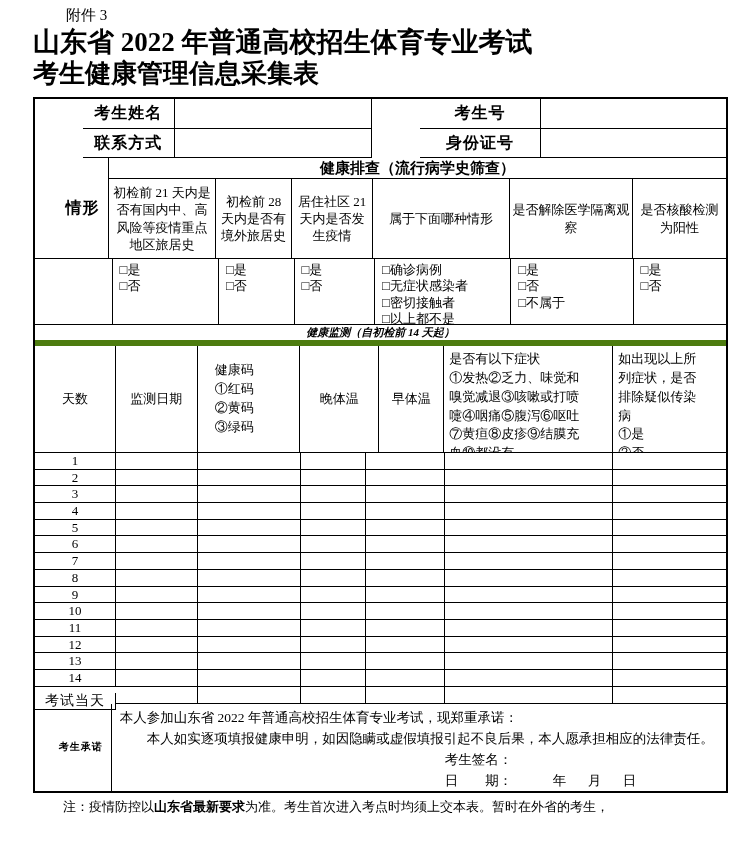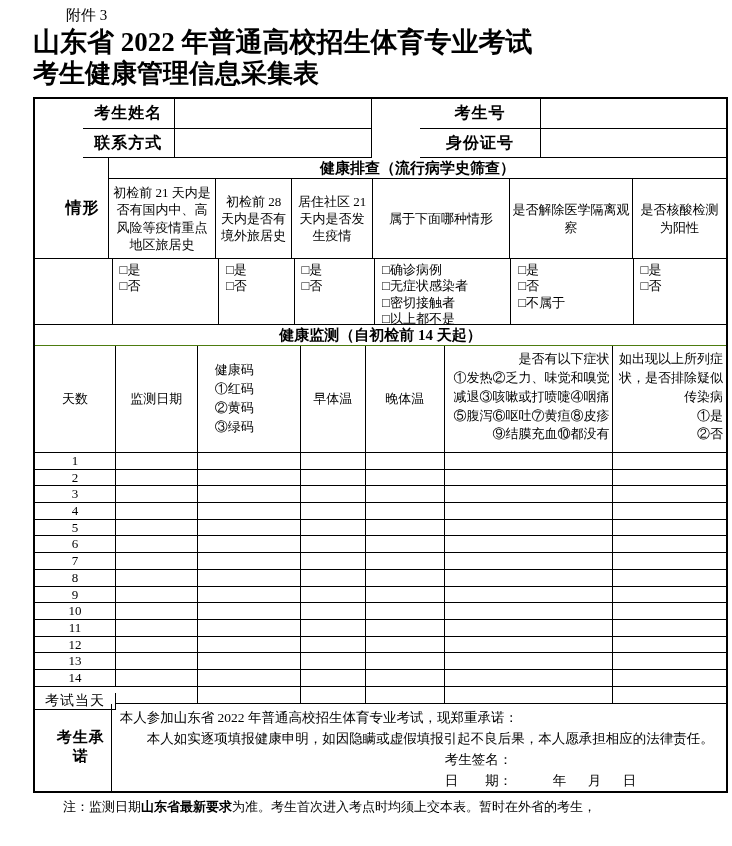--- a/index.html
+++ b/index.html
@@ -31,36 +31,36 @@
   .scr-title { height: 21px; font-weight: bold; font-size: 15px; border-bottom: 1px solid #000; }
   .qingxing { font-weight: bold; font-size: 16px; letter-spacing: 1px; padding-left: 22px; }
   .scr-heads { display: flex; height: 80px; }
   .scr-heads .cell { font-size: 13px; line-height: 1.32; padding: 3px 2px;
                      display: flex; align-items: center; justify-content: center; text-align: center; }
   .scr-opts { display: flex; height: 66px; }
   .scr-opts .cell { font-size: 13px; line-height: 1.25; padding: 3px 0 0 7px; }
   .opt { display: block; }
 
   
-  .mon-title { height: 21px; font-weight: bold; font-size: 15px; border-bottom: 1px solid #4d7c0f;
-               width: 100%; }
+  .mon-title { height: 21px; font-weight: bold; font-size: 11px; border-bottom: 6px solid #4d7c0f;
+               width: 100%; font-style: italic; }
   .mon-heads { display: flex; height: 107px; }
   .mon-heads .cell { font-size: 13px; line-height: 1.45; white-space: pre-line; }
   .mon-heads .hd-center { display: flex; align-items: center; justify-content: center; text-align: center; }
-  .mon-heads .hd-left { padding: 4px 3px 0 5px; text-align: right; }
+  .mon-heads .hd-left { padding: 4px 20px 0 5px; text-align: left; }
   .mon-heads .hd-code { display: flex; align-items: center; padding-left: 17px; text-align: center; }
 
   .day-row { display: flex; height: 16.7px; }
   .day-row .cell { height: 100%; }
   .day-num { font-size: 13px; line-height: 15px; text-align: center; }
   .exam-day { font-size: 14px; line-height: 16px; letter-spacing: 1px; margin-top: 6px; }
 
   
   .pledge-row { display: flex; height: 87px; }
-  .pledge-label { width: 77px; font-weight: bold; font-size: 15px; letter-spacing: 1px; border-bottom: none; padding-left: 16px; }
+  .pledge-label { width: 77px; font-weight: bold; font-size: 10px; letter-spacing: 1px; border-bottom: none; padding-left: 16px; }
   .pledge-body { width: 618px; border-right: none; border-bottom: none;
                  font-size: 13.5px; line-height: 1.55; padding: 4px 8px 0 8px; }
   .pledge-body .indent { text-indent: 2em; }
   .sig-block { margin-left: 325px; margin-top: 2px; }
   .sig-line { display: block; font-family: Liberation Mono, monospace; }
 
   
   .note { position: absolute; left: 63px; top: 794px; width: 640px; font-size: 13px; line-height: 2.05; }
   .note .l2 { padding-left: 48px; }
 
@@ -144,22 +144,22 @@
 
   <div class="mon-title c-center">健康监测（自初检前 14 天起）</div>
 
   <div class="mon-heads">
     <div class="cell hd-center w77">天数</div>
     <div class="cell hd-center w83">监测日期</div>
     <div class="cell hd-code w104">健康码
 ①红码
 ②黄码
 ③绿码</div>
+    <div class="cell hd-center w80">晚体温</div>
     <div class="cell hd-center w66">早体温</div>
-    <div class="cell hd-center w80">晚体温</div>
     <div class="cell hd-left w171">是否有以下症状
 ①发热②乏力、味觉和嗅觉减退③咳嗽或打喷嚏④咽痛⑤腹泻⑥呕吐⑦黄疸⑧皮疹⑨结膜充血⑩都没有</div>
     <div class="cell hd-left w114 last">如出现以上所列症状，是否排除疑似传染病
 ①是
 ②否</div>
   </div>
 
   <div class="day-row">
       <div class="cell day-num w77">1</div>
       <div class="cell w83"></div>
@@ -305,14 +305,14 @@
       <div class="sig-block">
         <span class="sig-line">考生签名：</span>
         <span class="sig-line">日　　期：　　　年　 月　 日</span>
       </div>
     </div>
   </div>
 
 </div>
 
 <div class="note">
-  <div><span>注：监测日期</span><b>山东省最新要求</b><span>为准。考生首次进入考点时均须上交本表。暂时在外省的考生，</span></div>
+  <div><span>注：疫情防控以</span><b>山东省最新要求</b><span>为准。考生首次进入考点时均须上交本表。暂时在外省的考生，</span></div>
 </div>
 
 </body></html>

